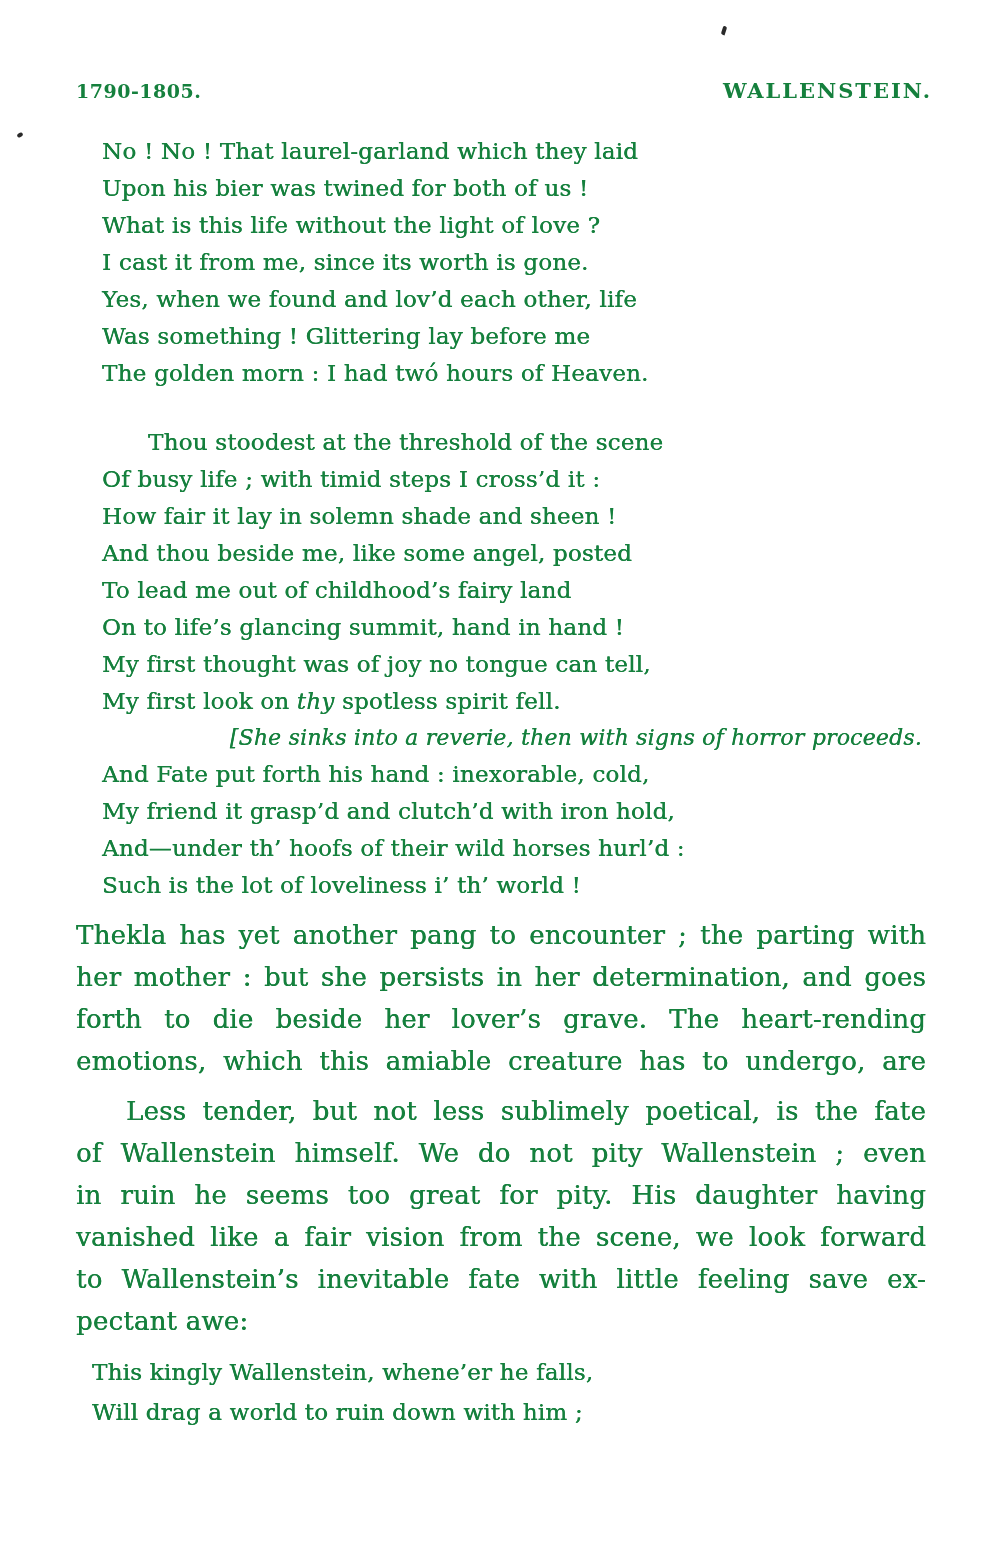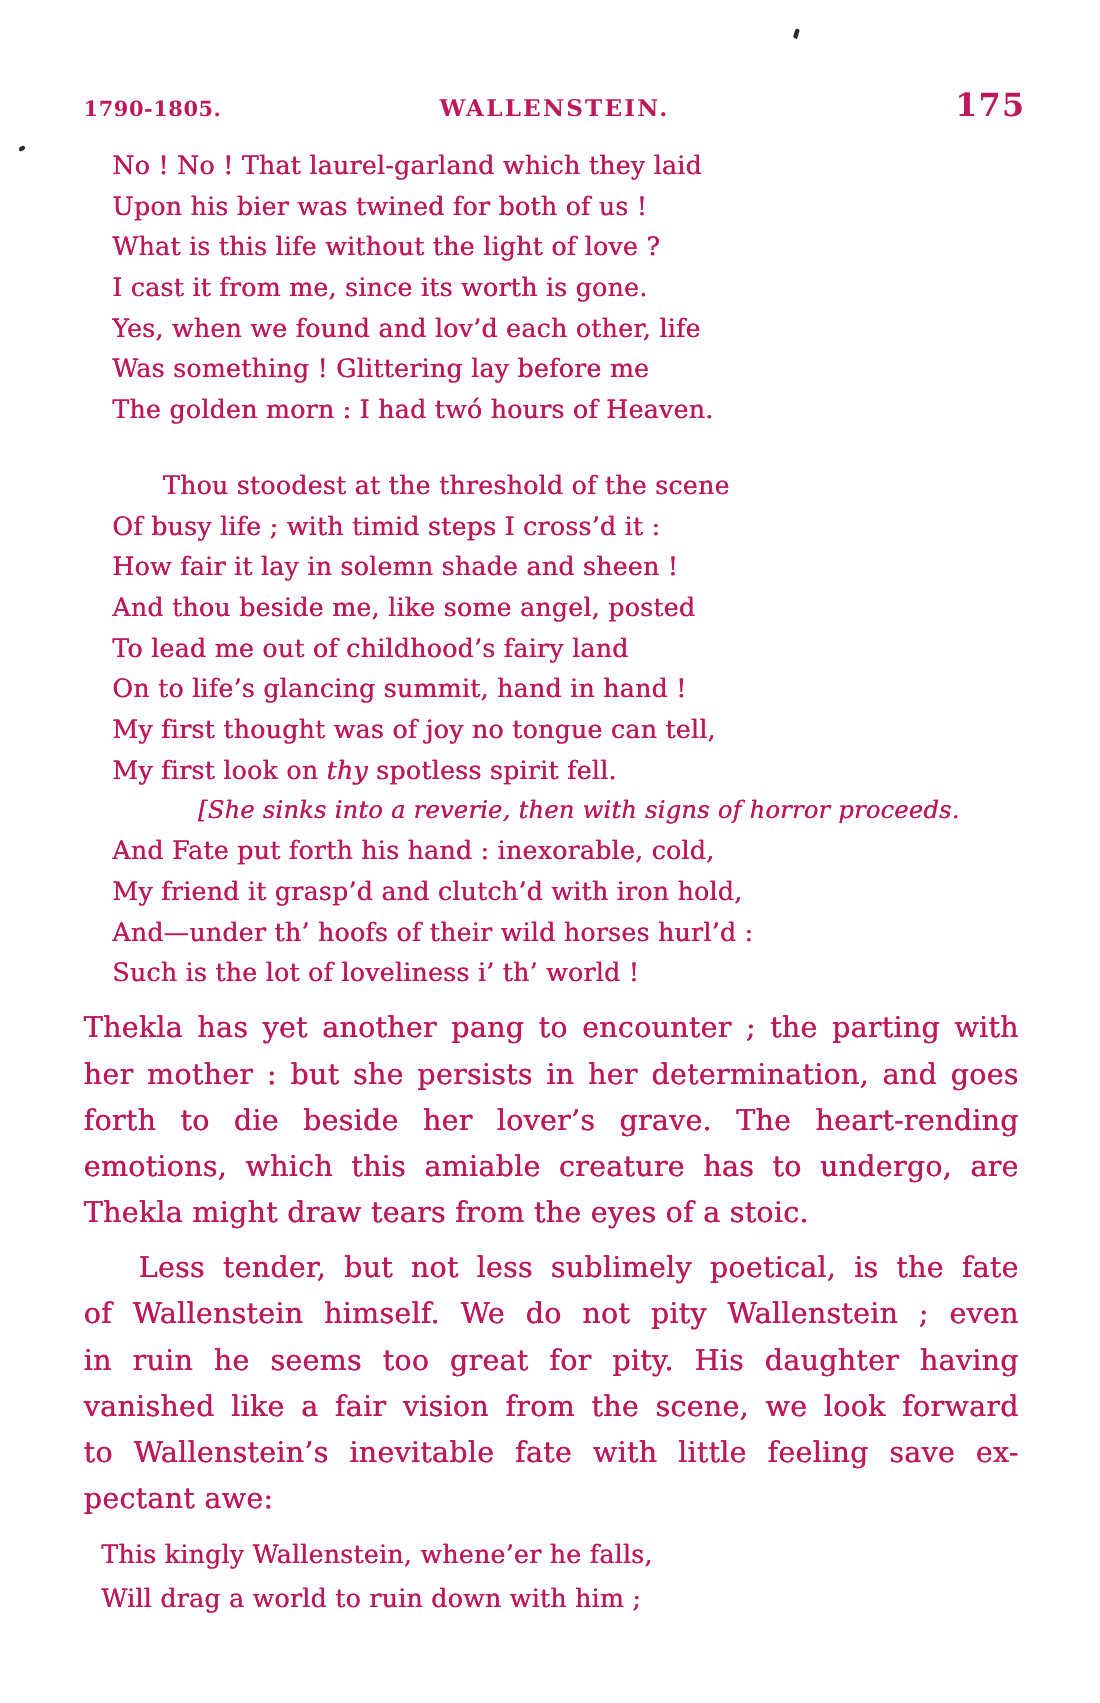--- a/index.html
+++ b/index.html
@@ -5,21 +5,21 @@
   html, body {
     margin: 0;
     padding: 0;
     background: #ffffff;
   }
   .page {
     position: relative;
     width: 1000px;
     height: 1548px;
     background: #ffffff;
-    color: #be185d;
+    color: #15803d;
     font-family: "DejaVu Serif", "Liberation Serif", serif;
     overflow: hidden;
     box-sizing: border-box;
     padding-top: 78px;
   }
   
   .header-row {
     display: flex;
     align-items: baseline;
     padding: 0 68px 0 76px;
@@ -53,20 +53,21 @@
   }
   .verse-1 { margin-top: 19px; }
   .verse-2 { margin-top: 32px; }
   .verse-3 { margin-top: 0; }
   .vline { white-space: pre; }
   .vline.indent1 { padding-left: 46px; }
   .stage-direction {
     font-style: italic;
     font-size: 22px;
     line-height: 36px;
+    text-align: right;
     margin: 0 78px 0 180px;
     letter-spacing: 0.2px;
     text-shadow: 0.3px 0 0 currentColor;
   }
   
   .prose {
     margin: 0 74px 0 76px;
     font-size: 26px;
     line-height: 42px;
     letter-spacing: 0.2px;
@@ -120,23 +121,20 @@
   <div class="speck-comma"></div>
   <div class="speck-tick"></div>
 
   <div class="header-row">
     <div class="header-left">
       <span class="date-range">1790-1805.</span>
     </div>
     <div class="header-center">
       <span class="running-title">WALLENSTEIN.</span>
     </div>
-    <div class="header-right">
-      <span class="page-number">175</span>
-    </div>
   </div>
 
   <div class="verse verse-1">
     <div class="vline">No ! No ! That laurel-garland which they laid</div>
     <div class="vline">Upon his bier was twined for both of us !</div>
     <div class="vline">What is this life without the light of love ?</div>
     <div class="vline">I cast it from me, since its worth is gone.</div>
     <div class="vline">Yes, when we found and lov’d each other, life</div>
     <div class="vline">Was something ! Glittering lay before me</div>
     <div class="vline">The golden morn : I had twó hours of Heaven.</div>
@@ -160,21 +158,20 @@
     <div class="vline">My friend it grasp’d and clutch’d with iron hold,</div>
     <div class="vline">And—under th’ hoofs of their wild horses hurl’d :</div>
     <div class="vline">Such is the lot of loveliness i’ th’ world !</div>
   </div>
 
   <div class="prose prose-1">
     <div class="pline">Thekla has yet another pang to encounter ; the parting with</div>
     <div class="pline">her mother : but she persists in her determination, and goes</div>
     <div class="pline">forth to die beside her lover’s grave.  The heart-rending</div>
     <div class="pline">emotions, which this amiable creature has to undergo, are</div>
-    <div class="pline last">Thekla might draw tears from the eyes of a stoic.</div>
   </div>
 
   <div class="prose prose-2">
     <div class="pline indent">Less tender, but not less sublimely poetical, is the fate</div>
     <div class="pline">of Wallenstein himself.  We do not pity Wallenstein ; even</div>
     <div class="pline">in ruin he seems too great for pity.  His daughter having</div>
     <div class="pline">vanished like a fair vision from the scene, we look forward</div>
     <div class="pline">to Wallenstein’s inevitable fate with little feeling save ex-</div>
     <div class="pline last">pectant awe:</div>
   </div>

